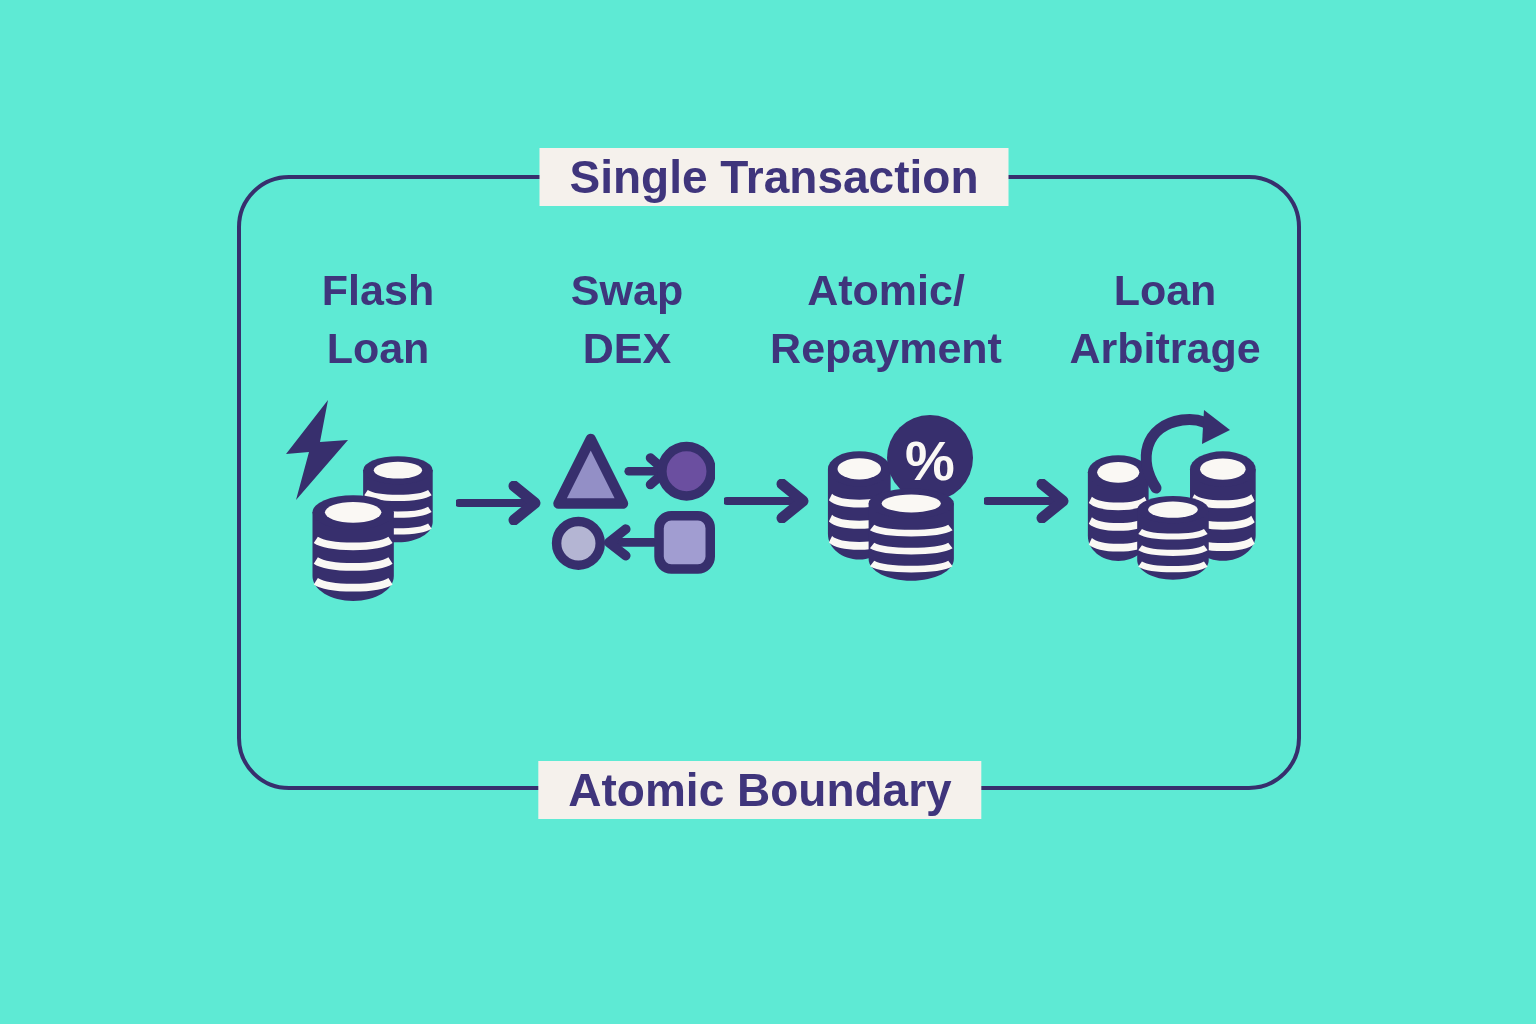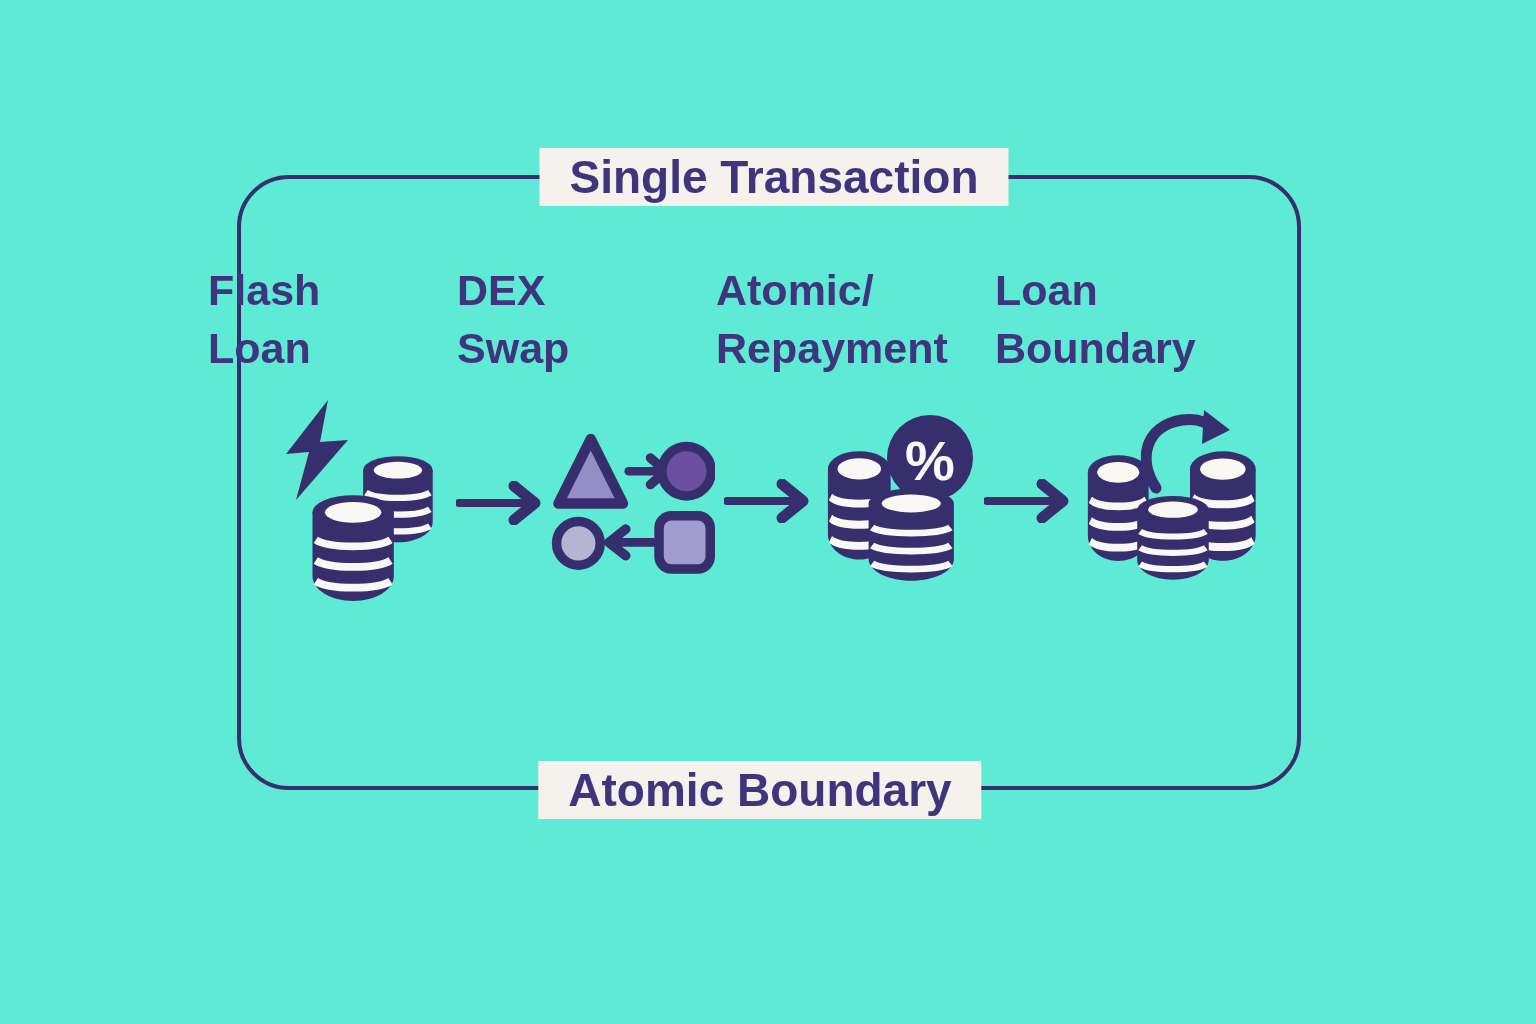--- a/index.html
+++ b/index.html
@@ -28,21 +28,21 @@
     line-height:58px;
     white-space:nowrap;
     z-index:2;
   }
   .boundary-label.top{left:774px;top:148px;}
   .boundary-label.bottom{left:760px;top:761px;}
   .stage-label{
     position:absolute;
     top:261px;
     width:340px;
-    text-align:left;
+    text-align:center;
     font-size:43px;
     font-weight:700;
     color:#3f357c;
     line-height:58px;
     z-index:2;
   }
   .stage-label .ln{display:block;}
   .icon{position:absolute;z-index:2;}
   .flow-arrow{position:absolute;z-index:2;}
   .pct-text{
@@ -73,30 +73,30 @@
   <div class="boundary-box"></div>
 
   <div class="boundary-label top">Single Transaction</div>
   <div class="boundary-label bottom">Atomic Boundary</div>
 
   <div class="stage-label" style="left:208px">
     <span class="ln">Flash</span>
     <span class="ln">Loan</span>
   </div>
   <div class="stage-label" style="left:457px">
+    <span class="ln">Swap</span>
     <span class="ln">DEX</span>
-    <span class="ln">Swap</span>
   </div>
   <div class="stage-label" style="left:716px">
     <span class="ln">Atomic/</span>
     <span class="ln">Repayment</span>
   </div>
   <div class="stage-label" style="left:995px">
     <span class="ln">Loan</span>
-    <span class="ln">Boundary</span>
+    <span class="ln">Arbitrage</span>
   </div>
 
   <svg class="icon" style="left:282px;top:398px" width="160" height="210" viewBox="0 0 160 210">
     <path d="M46,2 L4,56 L27,54 L14,102 L66,42 L38,44 Z" fill="#372f6d"></path>
     <use href="#stk" transform="translate(79,54) scale(0.71,0.70)"></use>
     <use href="#stk" transform="translate(28,92) scale(0.83,0.86)"></use>
   </svg>
 
   <svg class="flow-arrow" style="left:456px;top:481px" width="86" height="44" viewBox="0 0 86 44">
     <line x1="3" y1="22" x2="72" y2="22" stroke="#372f6d" stroke-width="8" stroke-linecap="round"></line>

